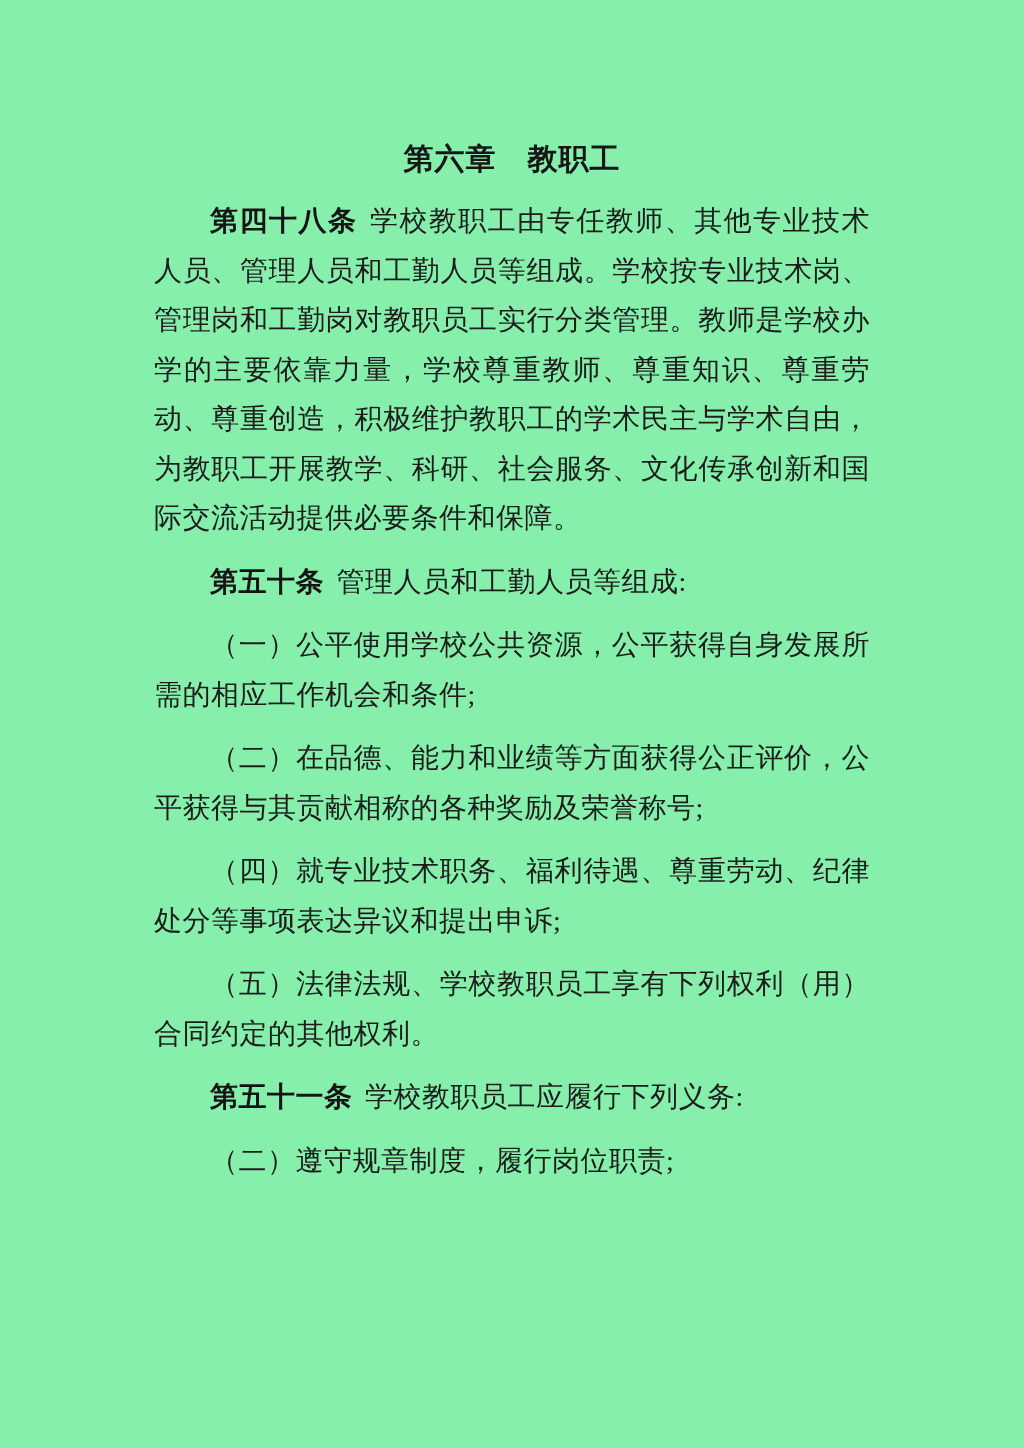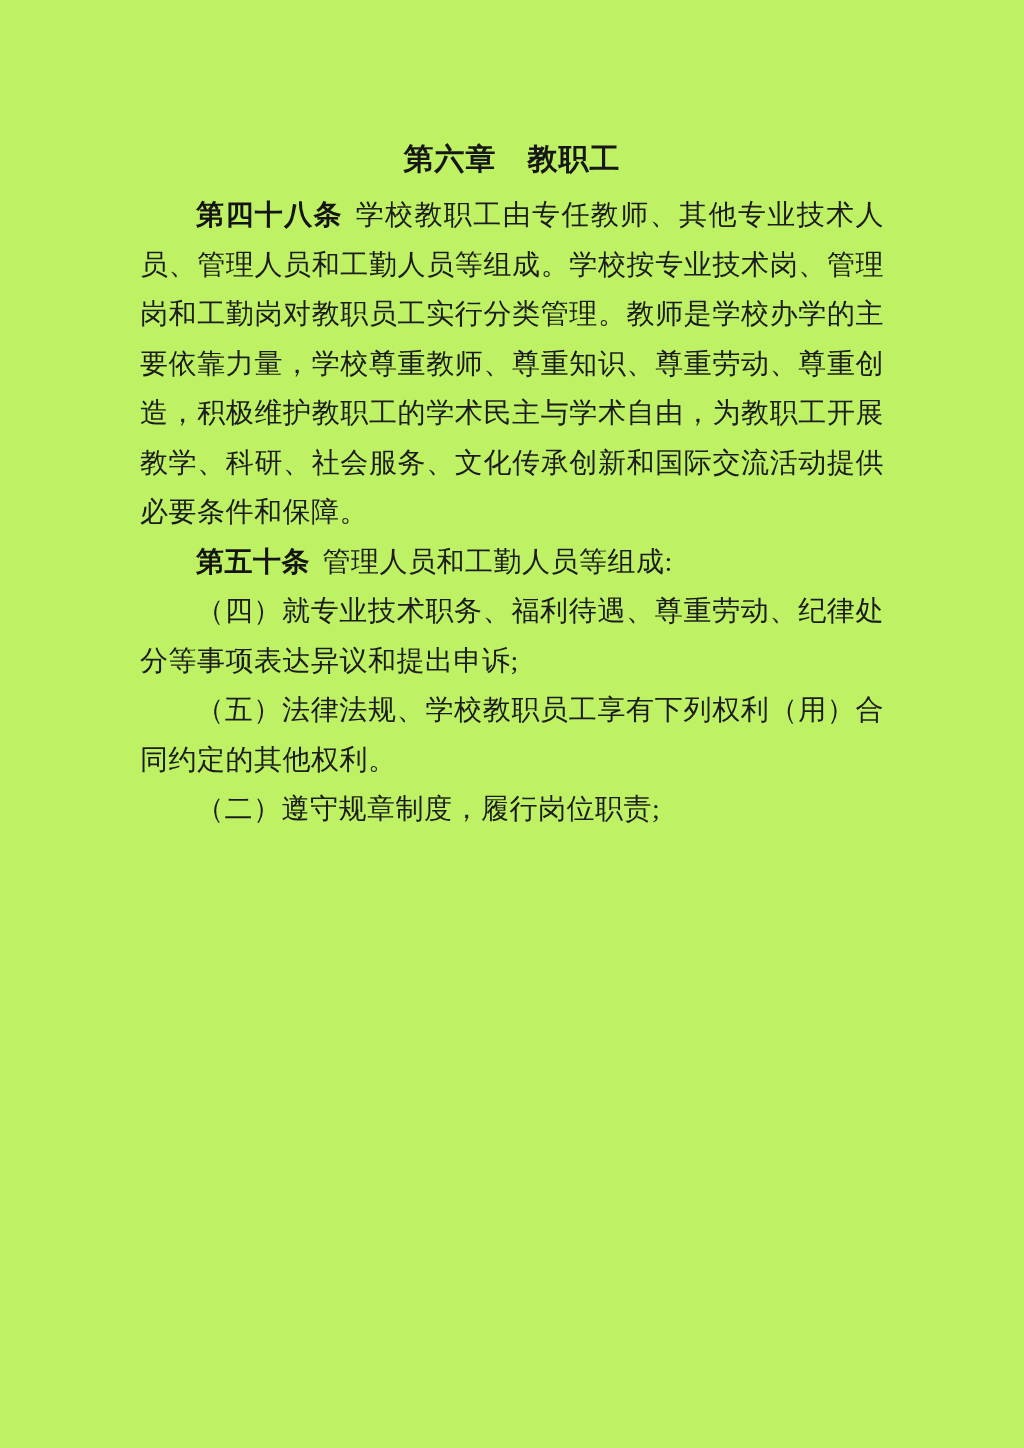--- a/index.html
+++ b/index.html
@@ -12,37 +12,37 @@
     height: 1448px;
     overflow: hidden;
     font-family: "Liberation Serif", "DejaVu Serif", serif;
     color: #1c1c1c;
   }
   .page {
     box-sizing: border-box;
     width: 1024px;
     height: 1448px;
     padding: 136px 140px 0 140px;
-    background: #bef264;
+    background: #86efac;
   }
   .chapter-title {
     margin: 0 0 8px 0;
     font-family: "Liberation Sans", "DejaVu Sans", sans-serif;
     font-weight: 700;
     font-size: 30px;
     line-height: 46px;
     text-align: center;
     letter-spacing: 1px;
     color: #161616;
   }
   .content {
     width: 744px;
   }
   .para {
-    margin: 0;
+    margin: 14px;
     font-size: 28px;
     line-height: 49.5px;
     text-align: justify;
     text-indent: 2em;
     letter-spacing: 0.5px;
   }
   .article-label {
     font-weight: 700;
     margin-right: 0.45em;
     color: #141414;
@@ -53,19 +53,22 @@
 
 <div class="page">
   <h1 class="chapter-title">第六章　教职工</h1>
 
   <div class="content">
     <p class="para"><span class="article-label">第四十八条</span><span>学校教职工由专任教师、其他专业技术人员、管理人员和工勤人员等组成。学校按专业技术岗、管理岗和工勤岗对教职员工实行分类管理。教师是学校办学的主要依靠力量，学校尊重教师、尊重知识、尊重劳动、尊重创造，积极维护教职工的学术民主与学术自由，为教职工开展教学、科研、社会服务、文化传承创新和国际交流活动提供必要条件和保障。</span></p>
 
 
     <p class="para"><span class="article-label">第五十条</span><span>管理人员和工勤人员等组成:</span></p>
 
+    <p class="para">（一）公平使用学校公共资源，公平获得自身发展所需的相应工作机会和条件;</p>
+    <p class="para">（二）在品德、能力和业绩等方面获得公正评价，公平获得与其贡献相称的各种奖励及荣誉称号;</p>
     <p class="para">（四）就专业技术职务、福利待遇、尊重劳动、纪律处分等事项表达异议和提出申诉;</p>
     <p class="para">（五）法律法规、学校教职员工享有下列权利（用）合同约定的其他权利。</p>
 
+    <p class="para"><span class="article-label">第五十一条</span><span>学校教职员工应履行下列义务:</span></p>
 
     <p class="para">（二）遵守规章制度，履行岗位职责;</p>
   </div>
 </div>
 
 </body></html>

